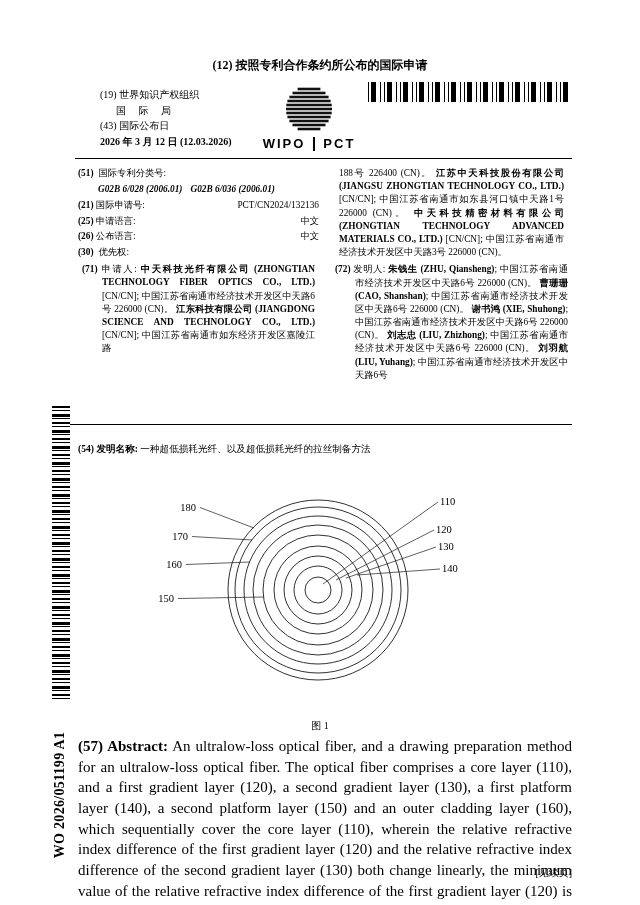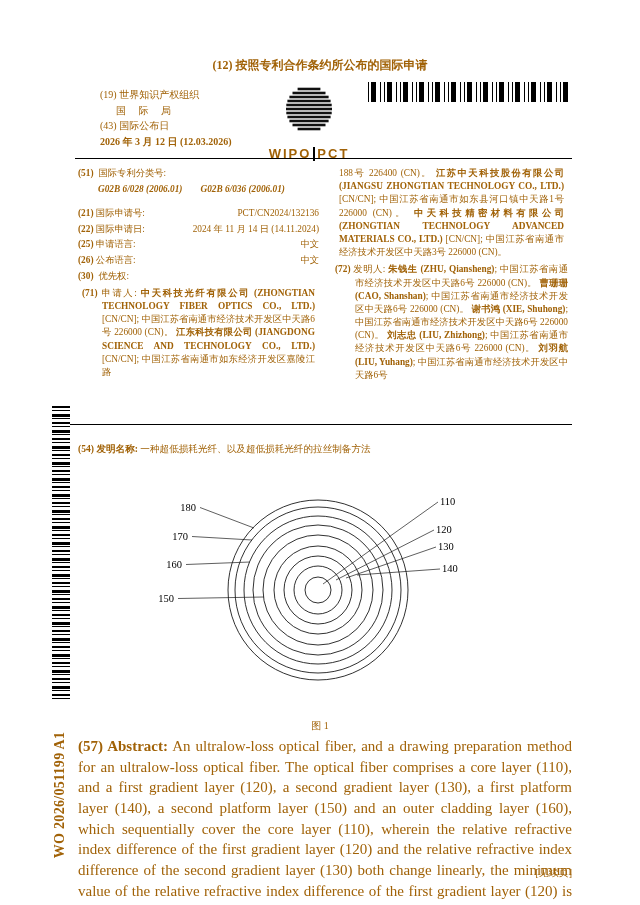--- a/index.html
+++ b/index.html
@@ -1,50 +1,50 @@
 <!DOCTYPE html>
 <html><head>
 <meta charset="utf-8">
 <style>
   html,body{margin:0;padding:0;background:#e8e8e8}
   .page{position:relative;width:640px;height:905px;background:#ffffff;margin:0 auto;
-        font-family:"Liberation Serif","DejaVu Serif",serif;color:#a16207;overflow:hidden}
+        font-family:"Liberation Serif","DejaVu Serif",serif;color:#000000;overflow:hidden}
   .b{font-weight:bold}
   .bi{font-weight:bold;font-style:italic}
   .just{text-align:justify}
   .hang{padding-left:20px;text-indent:-20px;margin:4px}
 
   .h12{position:absolute;top:57px;left:0;width:100%;text-align:center;font-size:12px;font-weight:bold}
 
   .org{position:absolute;left:100px;top:87px;font-size:10px;line-height:1.55}
   .org .bureau{margin-left:16px;letter-spacing:5px}
   .org .date{font-weight:bold}
 
   .logo{position:absolute;left:253px;top:83px;width:112px;text-align:center}
   .logo svg{display:block;margin:0 auto}
-  .logo-text{display:flex;justify-content:center;align-items:center;gap:2px;
-             font-weight:bold;font-size:13px;letter-spacing:2px;margin-top:11px;
+  .logo-text{display:flex;justify-content:center;align-items:center;gap:8px;
+             font-weight:bold;font-size:13px;letter-spacing:2px;margin-top:1px;
              font-family:"Liberation Sans","DejaVu Sans",sans-serif}
   .logo-div{width:2px;height:14px;background:#000}
 
   .bc-h{position:absolute;left:368px;top:82px;width:202px;height:20px;
         background:repeating-linear-gradient(90deg,#000 0 1.5px,#fff 1.5px 3px,#000 3px 6.5px,#fff 6.5px 7.5px,#000 7.5px 8.5px,#fff 8.5px 12px,#000 12px 13px,#fff 13px 16px)}
 
   .pubnum{position:absolute;left:436px;top:108px;font-size:10px}
   .pubnum .num{font-size:14.5px;font-weight:bold;margin-top:3px;letter-spacing:.3px}
 
   .rule1{position:absolute;left:75px;top:158px;width:497px;border-top:1.3px solid #000}
   .rule2{position:absolute;left:52px;top:424px;width:520px;border-top:1.3px solid #000}
 
   .colL{position:absolute;left:78px;top:167px;width:241px;font-size:9.3px;line-height:1.42}
   .colR{position:absolute;left:331px;top:167px;width:241px;font-size:9.3px;line-height:1.42}
   .frow{display:flex;margin-bottom:2.5px}
   .frow .code{margin-right:5px}
   .sb{justify-content:space-between}
-  .ipc{display:flex;gap:18px;padding-left:20px;margin-bottom:11px}
+  .ipc{display:flex;gap:8px;padding-left:20px;margin-bottom:3px}
   .prio{display:flex;justify-content:space-between;padding-left:20px;margin-bottom:3px}
 
   .titleblk{position:absolute;left:78px;top:433px;width:494px;font-size:9.6px;line-height:1.45}
   .titleblk p{margin:0}
   .titleblk .zh{margin-top:9px}
 
   .figure{position:absolute;left:140px;top:490px;width:360px;text-align:center}
   .figure .caption{margin-top:25px;font-size:10px}
   .fig-line{stroke:#1a1a1a;stroke-width:.7}
   .fig-ring{stroke:#1a1a1a;stroke-width:.9;fill:none}
@@ -109,24 +109,20 @@
     <div class="ipc">
       <span class="bi">G02B 6/028 (2006.01)</span>
       <span class="bi">G02B 6/036 (2006.01)</span>
     </div>
 
     <div class="frow sb">
       <span><span class="b">(21)</span> <span>国际申请号:</span></span>
       <span>PCT/CN2024/132136</span>
     </div>
 
-    <div class="frow sb">
-      <span><span class="b">(22)</span> <span>国际申请日:</span></span>
-      <span>2024 年 11 月 14 日 (14.11.2024)</span>
-    </div>
 
     <div class="frow sb">
       <span><span class="b">(25)</span> <span>申请语言:</span></span>
       <span>中文</span>
     </div>
 
     <div class="frow sb">
       <span><span class="b">(26)</span> <span>公布语言:</span></span>
       <span>中文</span>
     </div>

